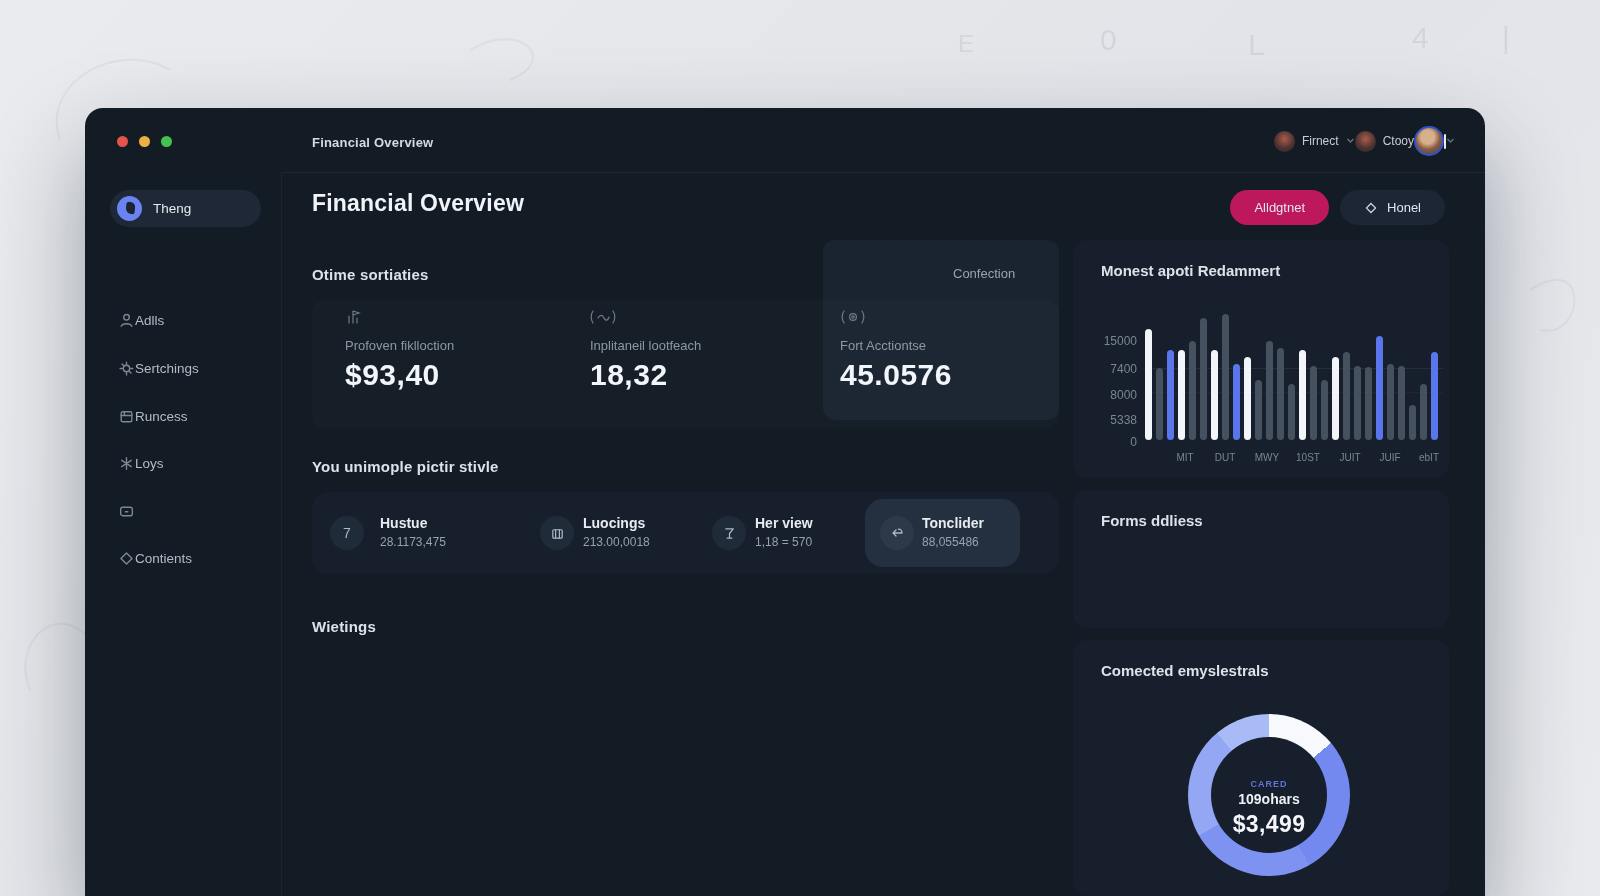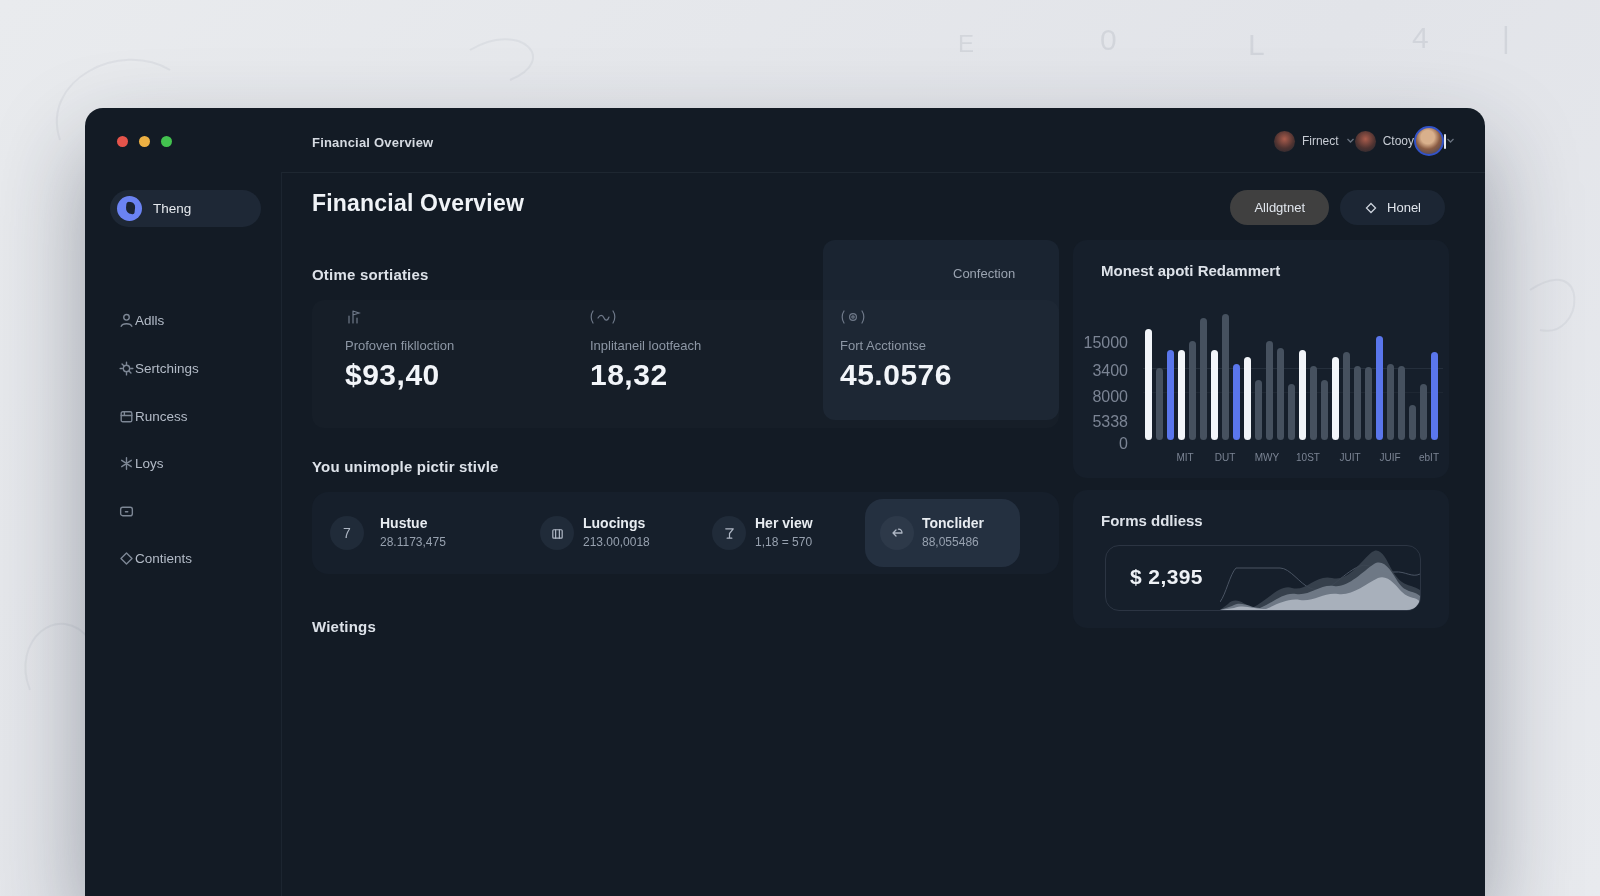--- a/index.html
+++ b/index.html
@@ -50,21 +50,21 @@
   .side-item svg { stroke:#7d8795; fill:none; stroke-width:1.3; stroke-linecap:round; stroke-linejoin:round; }
 
   
   .h1 { position:absolute; left:227px; top:82px; font-size:23px; font-weight:700; color:#f0f3f7; letter-spacing:.2px; }
   .section-h { position:absolute; font-size:15px; font-weight:600; color:#dde2e9; letter-spacing:.2px; }
   .card { position:absolute; background:#161f2b; border-radius:14px; }
 
   .header-btns { position:absolute; right:40px; top:82px; display:flex; gap:11px; }
   .btn { height:35px; border-radius:18px; display:flex; align-items:center; justify-content:center;
     font-size:13px; color:#e0e5ec; cursor:pointer; padding:0 24px; gap:9px; }
-  .btn.secondary { background:#404040; }
+  .btn.secondary { background:#be185d; }
   .btn.primary { background:#1c2634; }
   .btn svg { stroke:#cfd5de; fill:none; stroke-width:1.4; }
 
   
   .light-panel { position:absolute; left:738px; top:132px; width:236px; height:180px; background:#1a2431; border-radius:12px; }
   .stats-bg { position:absolute; left:227px; top:192px; width:747px; height:128px; background:rgba(255,255,255,.014); border-radius:12px; }
   .confection { position:absolute; left:868px; top:158px; font-size:13px; color:#9aa3b0; cursor:pointer; }
   .stat { position:absolute; top:192px; width:230px; }
   .stat .s-icon { position:absolute; left:0; top:6px; color:#6f7989; height:22px; }
   .stat .s-icon svg { stroke:#6f7989; fill:none; stroke-width:1.2; stroke-linecap:round; }
@@ -81,21 +81,21 @@
   .m-value { position:absolute; top:43px; font-size:12px; color:#97a1af; white-space:nowrap; }
   .m-pill { position:absolute; left:553px; top:7px; width:155px; height:68px; background:#243040; border-radius:18px; cursor:pointer; }
 
   
   .line-card { left:227px; top:542px; width:747px; height:246px; background:#151e29; }
   .line-card svg text { font-family:"Liberation Sans", sans-serif; font-size:11px; fill:#8a94a3; }
 
   
   .bar-card { left:988px; top:132px; width:376px; height:238px; }
   .card-title { position:absolute; left:28px; top:22px; font-size:15px; font-weight:600; color:#dde2e9; }
-  .bar-ytick { position:absolute; right:321px; font-size:16px; color:#7b8494; }
+  .bar-ytick { position:absolute; right:312px; font-size:12px; color:#7b8494; }
   .bar-grid { position:absolute; left:70px; width:300px; height:1px; background:#252f3c; }
   .bars { position:absolute; left:72px; top:60px; width:296px; height:140px; display:flex; align-items:flex-end; gap:4px; }
   .bar { width:7px; border-radius:4px; flex:0 0 auto; }
   .bar-xtick { position:absolute; top:212px; font-size:10px; color:#7b8494; transform:translateX(-50%); }
 
   .forms-card { left:988px; top:382px; width:376px; height:138px; }
   .forms-box { position:absolute; left:32px; top:55px; width:316px; height:66px; border:1px solid #2c3543; border-radius:14px; overflow:hidden; }
   .forms-value { position:absolute; left:24px; top:19px; font-size:21px; font-weight:700; color:#eef1f6; letter-spacing:.4px; }
 
   .donut-card { left:988px; top:532px; width:376px; height:256px; }
@@ -285,21 +285,21 @@
       <div class="m-label" style="left:57px; top:16px">Tonclider</div>
       <div class="m-value" style="left:57px; top:36px">88,055486</div>
     </div>
   </div>
 
   <div class="section-h" style="left:227px; top:510px">Wietings</div>
 
   <div class="card bar-card">
     <div class="card-title">Monest apoti Redammert</div>
     <div class="bar-ytick" style="top:94px">15000</div>
-    <div class="bar-ytick" style="top:122px">3400</div>
+    <div class="bar-ytick" style="top:122px">7400</div>
     <div class="bar-ytick" style="top:148px">8000</div>
     <div class="bar-ytick" style="top:173px">5338</div>
     <div class="bar-ytick" style="top:195px">0</div>
     <div class="bar-grid" style="top:128px"></div>
     <div class="bar-grid" style="top:152px; opacity:.5"></div>
     <div class="bars" id="bars">
         <div class="bar" style="height: 111px; background: rgb(242, 245, 249);"></div>
         <div class="bar" style="height: 72px; background: rgb(70, 81, 95);"></div>
         <div class="bar" style="height: 90px; background: rgb(90, 118, 236);"></div>
         <div class="bar" style="height: 90px; background: rgb(242, 245, 249);"></div>
@@ -331,25 +331,28 @@
     <div class="bar-xtick" style="left:152px">DUT</div>
     <div class="bar-xtick" style="left:194px">MWY</div>
     <div class="bar-xtick" style="left:235px">10ST</div>
     <div class="bar-xtick" style="left:277px">JUIT</div>
     <div class="bar-xtick" style="left:317px">JUIF</div>
     <div class="bar-xtick" style="left:356px">ebIT</div>
   </div>
 
   <div class="card forms-card">
     <div class="card-title">Forms ddliess</div>
-    <div class="forms-box">
-      <div class="forms-value">$ 2,395</div>
-      <svg width="200" height="66" viewBox="0 0 200 66" style="position:absolute; right:0; bottom:0">
-        <path d="M0 58 C6 50 10 30 16 24 L60 24 C70 24 80 40 90 44 C110 52 120 30 140 22 C150 18 160 30 175 28 C185 27 192 34 200 30" fill="none" stroke="#4a5463" stroke-width="1"></path>
-        <path d="M0 66 L8 60 C16 52 24 60 32 64 C48 56 60 40 72 44 C86 48 96 30 112 34 C128 38 140 18 152 8 C160 2 166 14 172 26 C182 44 192 40 200 46 L200 66 Z" fill="#3a4450" opacity=".9"></path>
-        <path d="M0 66 L12 62 C22 56 30 64 40 64 C54 58 64 48 76 50 C90 52 100 40 114 42 C128 44 142 28 154 20 C164 14 172 28 178 38 C186 50 194 46 200 52 L200 66 Z" fill="#78828f" opacity=".85"></path>
-        <path d="M0 66 L14 64 C26 60 34 66 46 65 C58 60 68 54 80 56 C94 58 104 48 118 50 C132 52 146 40 158 34 C168 30 176 42 182 48 C190 56 196 52 200 58 L200 66 Z" fill="#aeb6c1" opacity=".9"></path>
-      </svg>
-    </div>
-  </div>
-
+  </div>
+
+  <div class="card donut-card">
+    <div class="card-title">Comected emyslestrals</div>
+    <div class="donut" id="donut" style="background: conic-gradient(rgb(247, 249, 252) 0deg, rgb(247, 249, 252) 50deg, rgb(115, 137, 239) 50deg, rgb(115, 137, 239) 150deg, rgb(126, 147, 241) 150deg, rgb(126, 147, 241) 240deg, rgb(147, 167, 244) 240deg, rgb(147, 167, 244) 320deg, rgb(169, 187, 246) 320deg, rgb(169, 187, 246) 360deg);">
+      <div class="donut-hole">
+        <div class="donut-center">
+          <div class="dc-tag">CARED</div>
+          <div class="dc-label">109ohars</div>
+          <div class="dc-value">$3,499</div>
+        </div>
+      </div>
+    </div>
+  </div>
 
 </div>
 
 </body></html>

